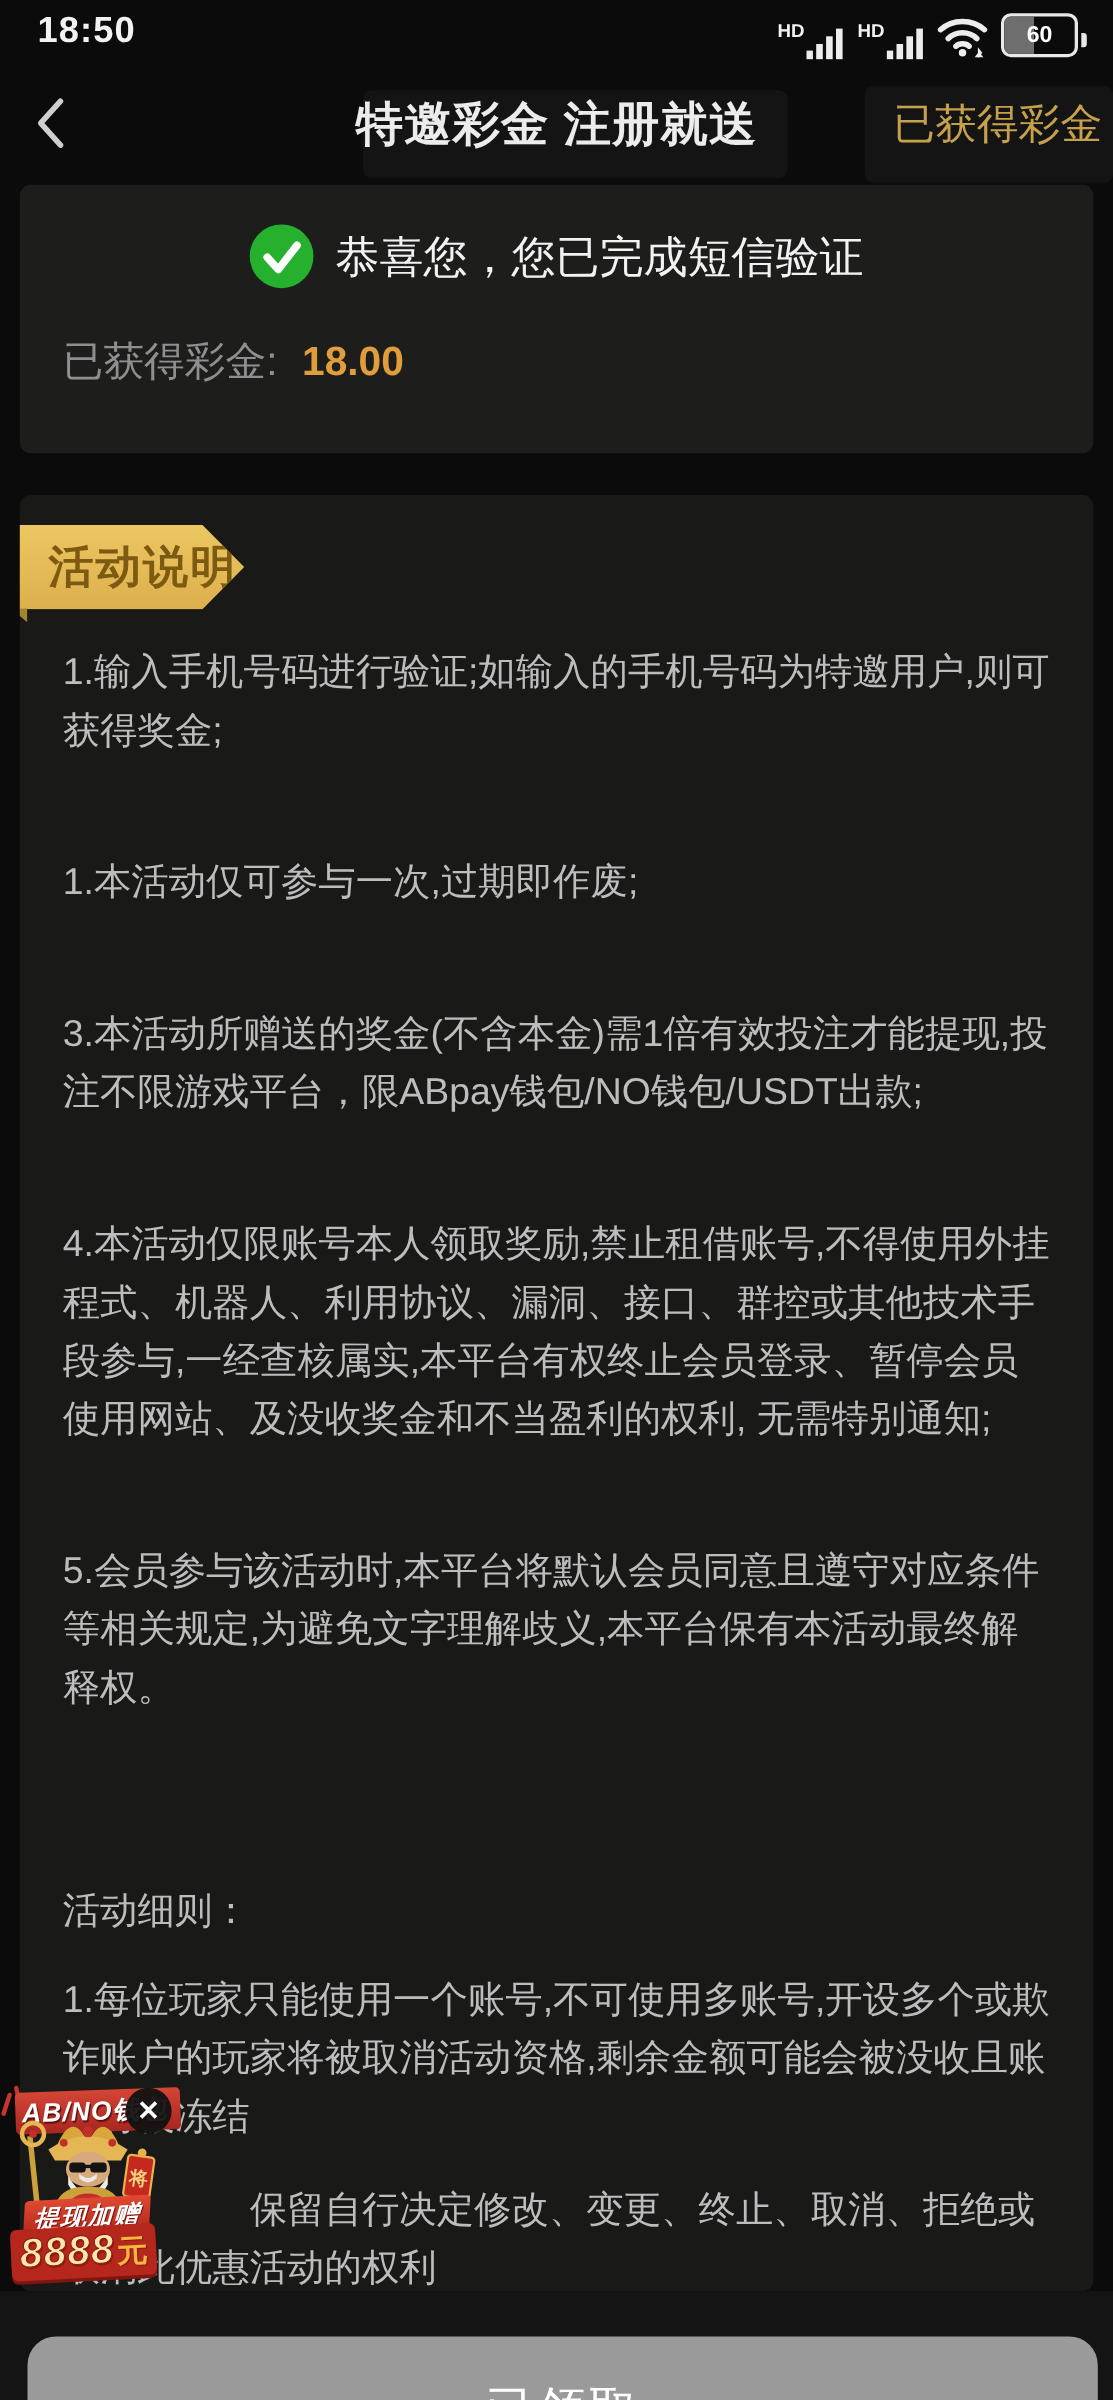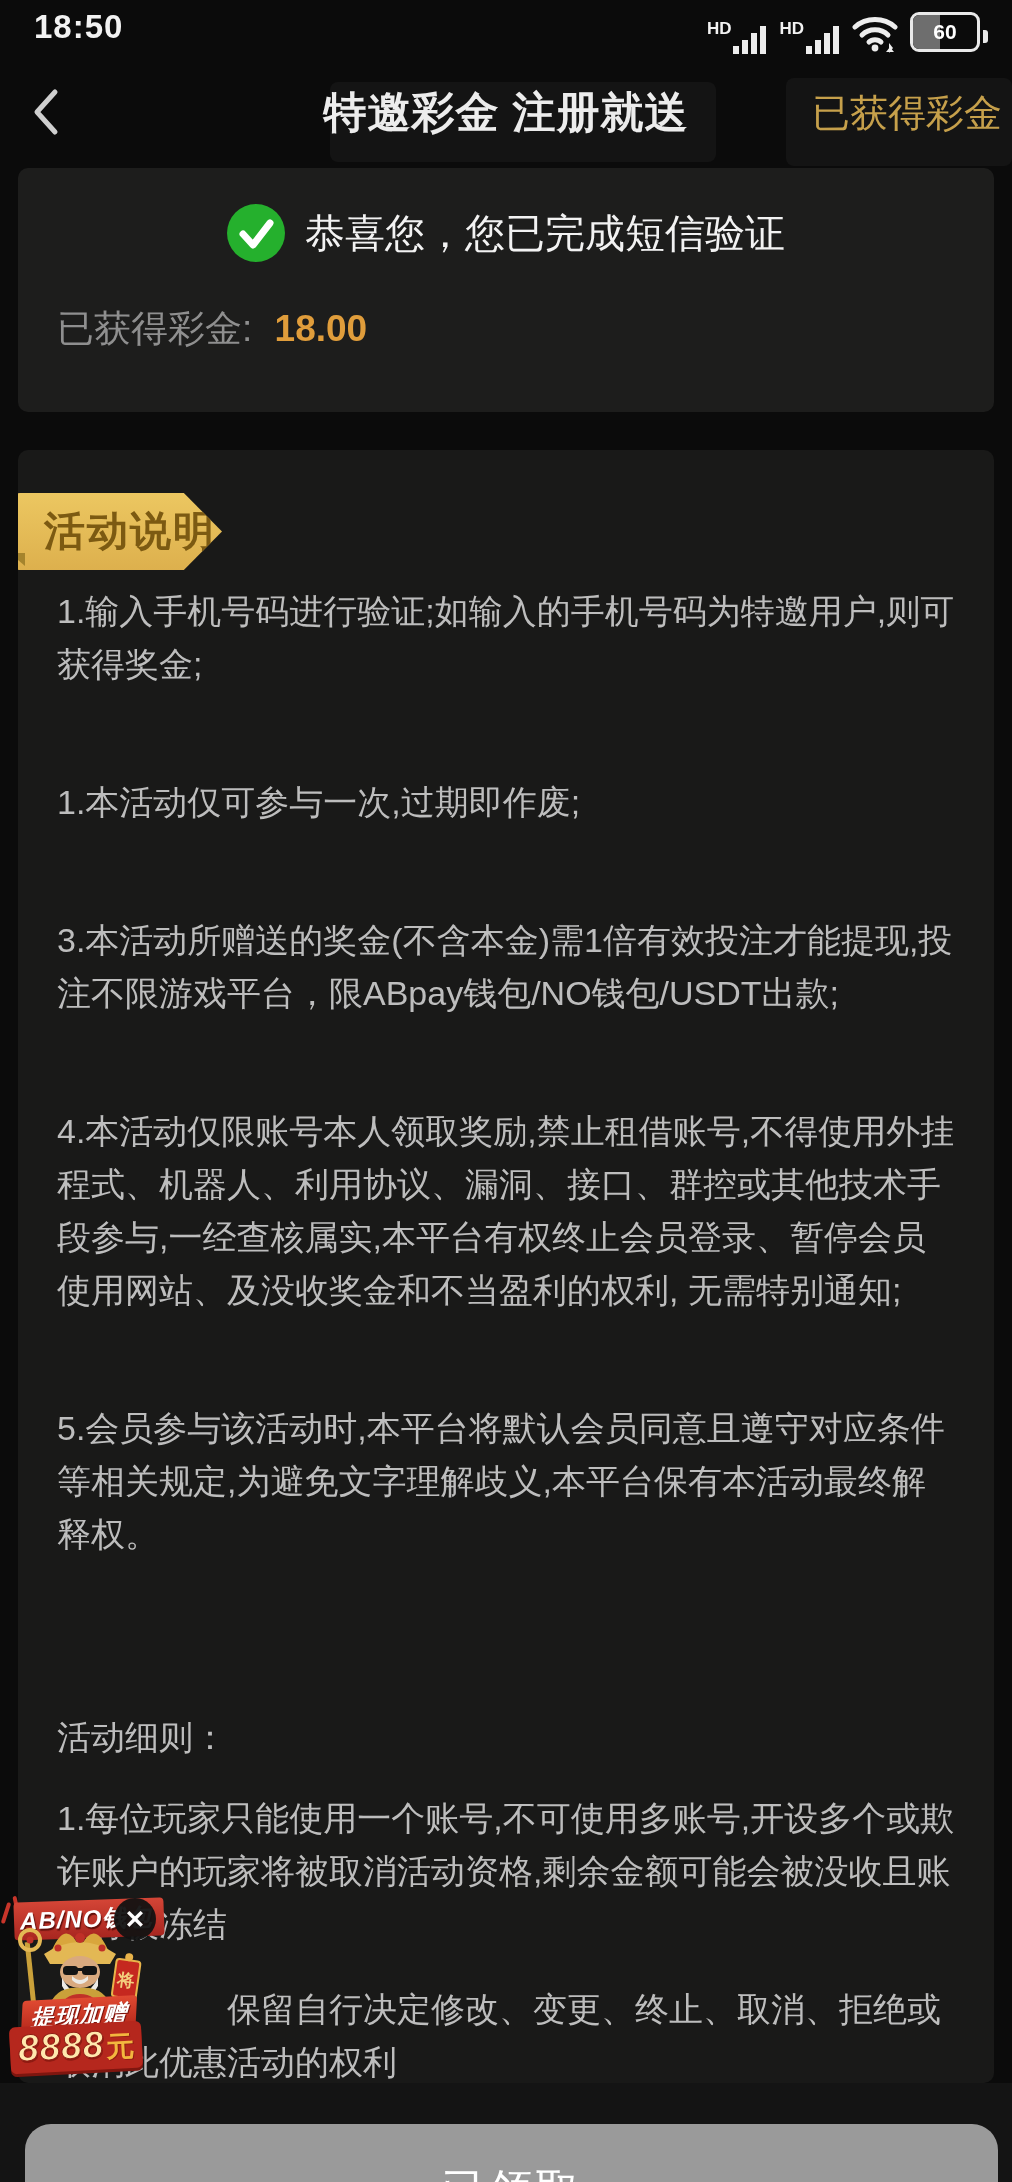--- a/index.html
+++ b/index.html
@@ -42,21 +42,21 @@
   .bonus-label{color:#8f8f8f;}
   .bonus-value{color:#e09d3b;font-weight:600;margin-left:12px;}
 
   
   .activity-card{position:absolute;left:18px;top:450px;width:976px;height:1633px;
                  background:#191918;border-radius:10px;overflow:hidden;}
   .ribbon{position:absolute;left:-8px;top:27px;width:212px;height:77px;
           background:linear-gradient(180deg,#ecc761,#ddb04d);
           clip-path:polygon(0 0,82% 0,100% 50%,82% 100%,0 100%);
           border-radius:10px;line-height:77px;padding-left:34px;box-sizing:border-box;
-          color:#7c5a12;font-size:41px;font-weight:700;letter-spacing:2px;margin-top:16px;}
+          color:#7c5a12;font-size:41px;font-weight:700;letter-spacing:2px;}
   .ribbon-fold{position:absolute;left:-8px;top:103px;width:15px;height:13px;background:#a5842d;
                clip-path:polygon(0 0,100% 0,100% 100%);}
   .activity-content{padding:135px 39px 0 39px;color:#bdbdbd;font-size:34px;line-height:53px;}
   .activity-content p{margin:0 0 85px 0;}
   p.details-heading{margin:150px 0 28px 0;}
   p.detail-1{margin:0 0 32px 0;}
   p.detail-2{margin:0;text-indent:170px;}
 
   
   .bottom-strip{position:absolute;left:0;right:0;top:2083px;height:99px;background:#141414;}

